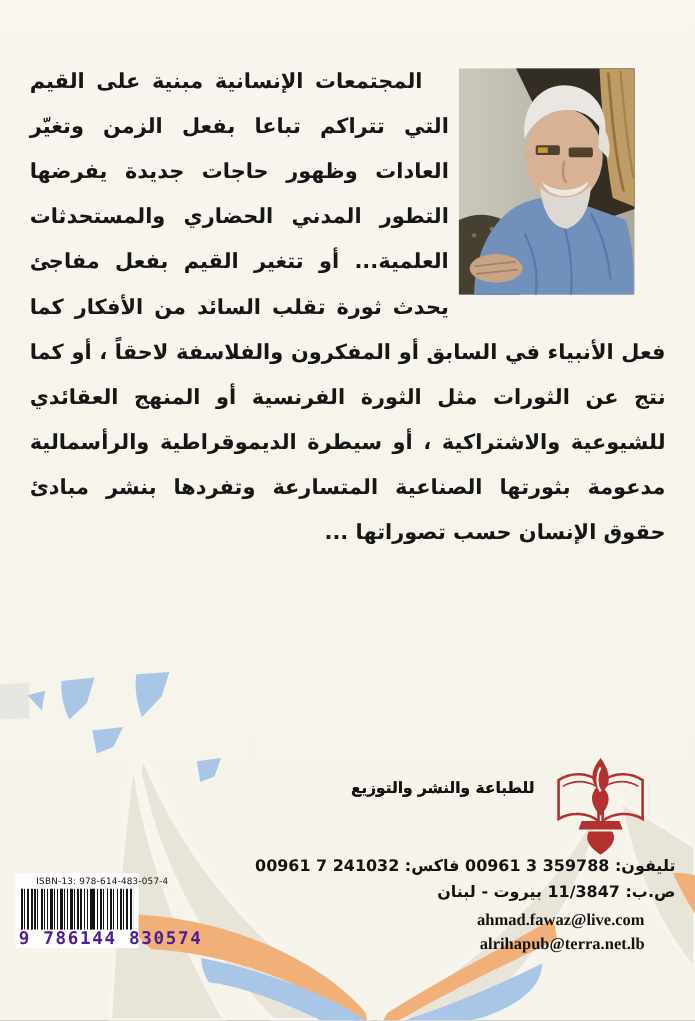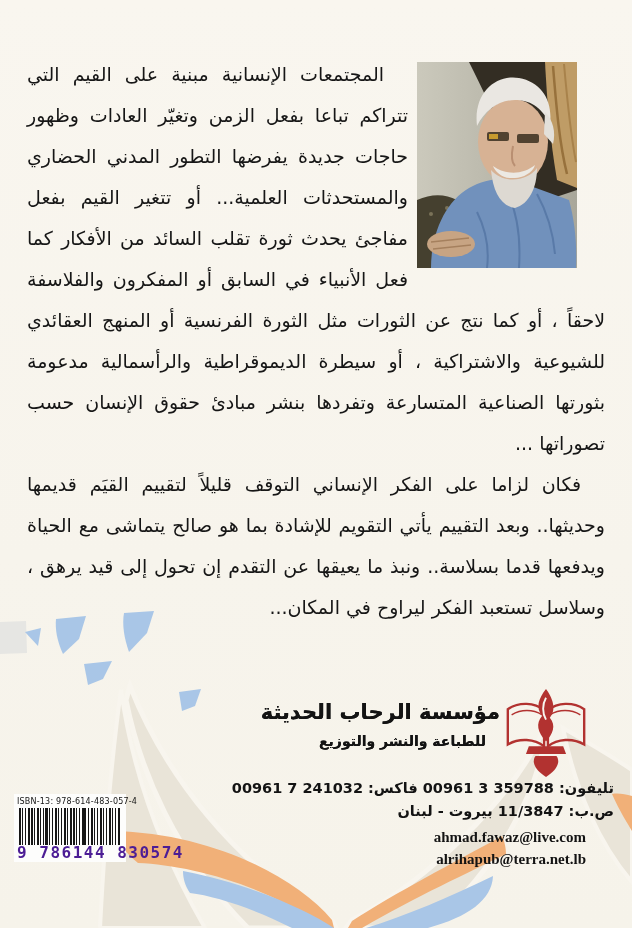--- a/index.html
+++ b/index.html
@@ -5,37 +5,37 @@
   html,body{margin:0;padding:0;background:#888;}
   .page{
     position:relative;width:632px;height:928px;margin:0 auto;
     background:linear-gradient(180deg,#f9f6ef 0%,#f7f4ec 60%,#f6f3ea 100%);
     overflow:hidden;font-family:"DejaVu Sans",sans-serif;color:#161616;
   }
   
   .blurb{
     position:absolute;top:54px;left:27px;width:578px;z-index:2;
     direction:rtl;text-align:justify;
-    font-weight:normal;font-size:19px;line-height:41px;
+    font-weight:bold;font-size:19px;line-height:41px;
   }
   .blurb p{margin:0;text-indent:24px;}
   .photo-wrap{
     float:right;width:160px;height:206px;
     margin:8px 28px 14px 9px;
   }
   .photo-wrap svg{display:block;width:160px;height:206px;}
   .signature{margin:0;text-align:left;padding-left:52px;text-indent:0;}
   
   .decor{position:absolute;left:0;top:600px;width:632px;height:328px;z-index:1;}
   
   .barcode{
     position:absolute;left:14px;top:794px;width:112px;z-index:3;
     background:#fdfdfc;padding:3px 3px 2px;box-sizing:border-box;text-align:center;
   }
-  .bc-label{font-size:8px;line-height:9px;letter-spacing:.2px;white-space:nowrap;color:#141414;}
+  .bc-label{font-size:8px;line-height:9px;letter-spacing:.2px;white-space:nowrap;color:#141414;margin-left:16px;}
   .bc-bars{
     height:37px;margin:2px 2px 0;
     background:
       repeating-linear-gradient(90deg,#161616 0 1px,rgba(0,0,0,0) 1px 3px),
       repeating-linear-gradient(90deg,#161616 0 2px,rgba(0,0,0,0) 2px 9px),
       repeating-linear-gradient(90deg,#161616 0 1px,rgba(0,0,0,0) 1px 13px);
   }
   .bc-number{
     font-family:"DejaVu Sans Mono",monospace;font-weight:bold;
     font-size:16px;line-height:15px;letter-spacing:1.5px;color:#4c1d95;white-space:nowrap;
@@ -126,38 +126,36 @@
         <rect x="100" y="72" width="22" height="9" rx="2" fill="#3a2e1e" opacity="0.85"></rect>
         <rect x="72" y="72" width="9" height="5" fill="#c79a2e"></rect>
         <path d="M96,84 C94,94 94,100 98,104" stroke="#b98f72" stroke-width="2" fill="none"></path>
         <path d="M74,108 C76,130 84,144 98,146 C112,142 120,126 120,106 C110,120 86,122 74,108 Z" fill="#ddd9d2"></path>
         <path d="M76,104 C88,113 106,113 118,103 C116,111 104,117 96,116 C86,117 78,110 76,104 Z" fill="#ece9e3"></path>
         <ellipse cx="34" cy="182" rx="24" ry="13" fill="#c7a483"></ellipse>
         <path d="M14,180 L52,176 M16,187 L54,183" stroke="#a5805e" stroke-width="1.5" fill="none"></path>
       </svg>
     </div>
     <p>المجتمعات الإنسانية مبنية على القيم التي تتراكم تباعا بفعل الزمن وتغيّر العادات وظهور حاجات جديدة يفرضها التطور المدني الحضاري والمستحدثات العلمية... أو تتغير القيم بفعل مفاجئ يحدث ثورة تقلب السائد من الأفكار كما فعل الأنبياء في السابق أو المفكرون والفلاسفة لاحقاً ، أو كما نتج عن الثورات مثل الثورة الفرنسية أو المنهج العقائدي للشيوعية والاشتراكية ، أو سيطرة الديموقراطية والرأسمالية مدعومة بثورتها الصناعية المتسارعة وتفردها بنشر مبادئ حقوق الإنسان حسب تصوراتها ...</p>
-    <p>فكان لزاما على الفكر الإنساني التوقف قليلاً لتقييم القيَم قديمها وحديثها.. وبعد التقييم يأتي التقويم للإشادة بما هو صالح يتماشى مع الحياة ويدفعها قدما بسلاسة.. ونبذ ما يعيقها عن التقدم إن تحول إلى قيد يرهق ، وسلاسل تستعبد الفكر ليراوح في المكان...</p>
   </div>
 
   <svg class="logo-icon" viewBox="0 0 88 96" aria-hidden="true">
     <g stroke="#b23230" stroke-width="2.5" fill="none">
       <path d="M42,24 C32,16 16,15 4,23 L4,60 C16,53 32,54 42,62 Z"></path>
       <path d="M46,24 C56,16 72,15 84,23 L84,60 C72,53 56,54 46,62 Z"></path>
       <path d="M8,29 C18,23 30,23 40,29" stroke-width="1.5"></path>
       <path d="M80,29 C70,23 58,23 48,29" stroke-width="1.5"></path>
     </g>
     <path d="M44,2 C36,12 33,22 40,30 C33,38 35,47 44,57 C51,49 55,40 48,32 C56,23 50,10 44,2 Z" fill="#b23230"></path>
     <path d="M44,11 C40,18 40,27 44,34" stroke="#f8f5ee" stroke-width="2" fill="none"></path>
     <path d="M26,62 L62,62 L65,70 L23,70 Z" fill="#b23230"></path>
     <path d="M44,94 C34,88 28,79 33,72 L55,72 C60,79 54,88 44,94 Z" fill="#b23230"></path>
   </svg>
 
   <div class="logo-text">
-    <div class="logo-name">مؤسسة الرحاب الحديثة</div>
     <div class="logo-sub">للطباعة والنشر والتوزيع</div>
   </div>
 
   <div class="contact">
     <div>تليفون: ‪00961 3 359788‬ فاكس: ‪00961 7 241032‬</div>
     <div>ص.ب: ‪11/3847‬ بيروت - لبنان</div>
     <div class="emails">
       <div class="email">ahmad.fawaz@live.com</div>
       <div class="email">alrihapub@terra.net.lb</div>
     </div>

